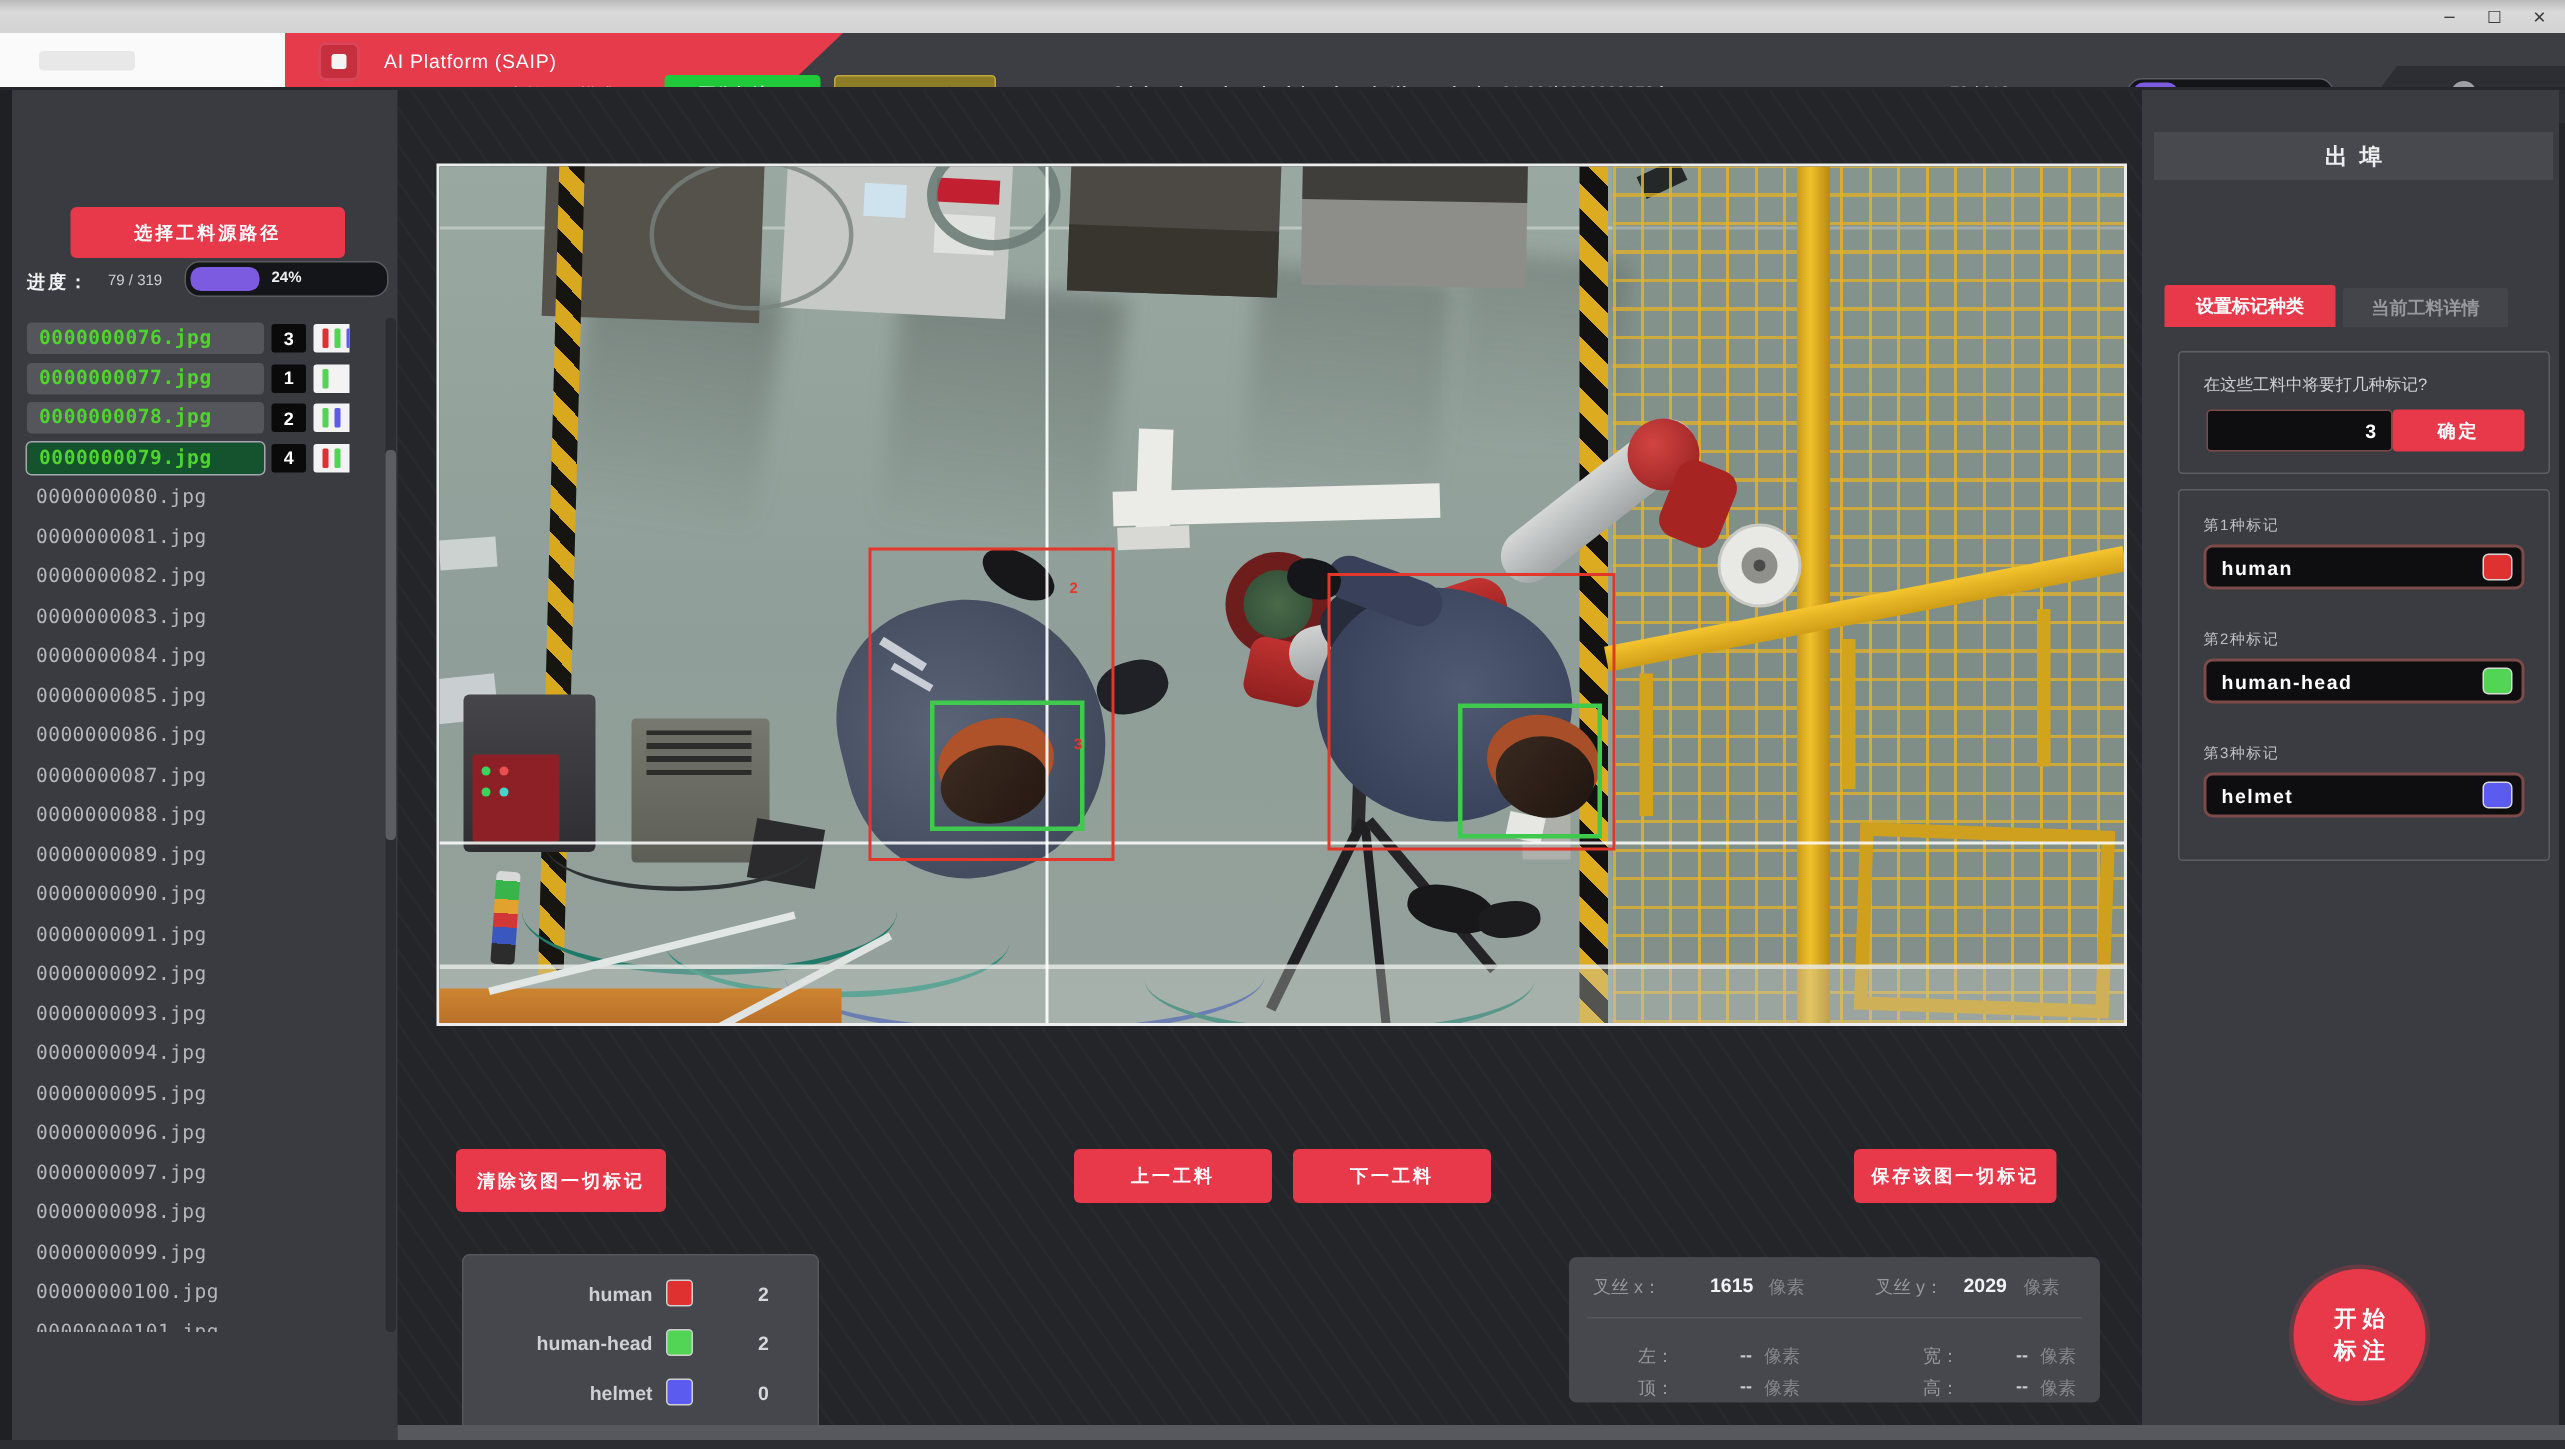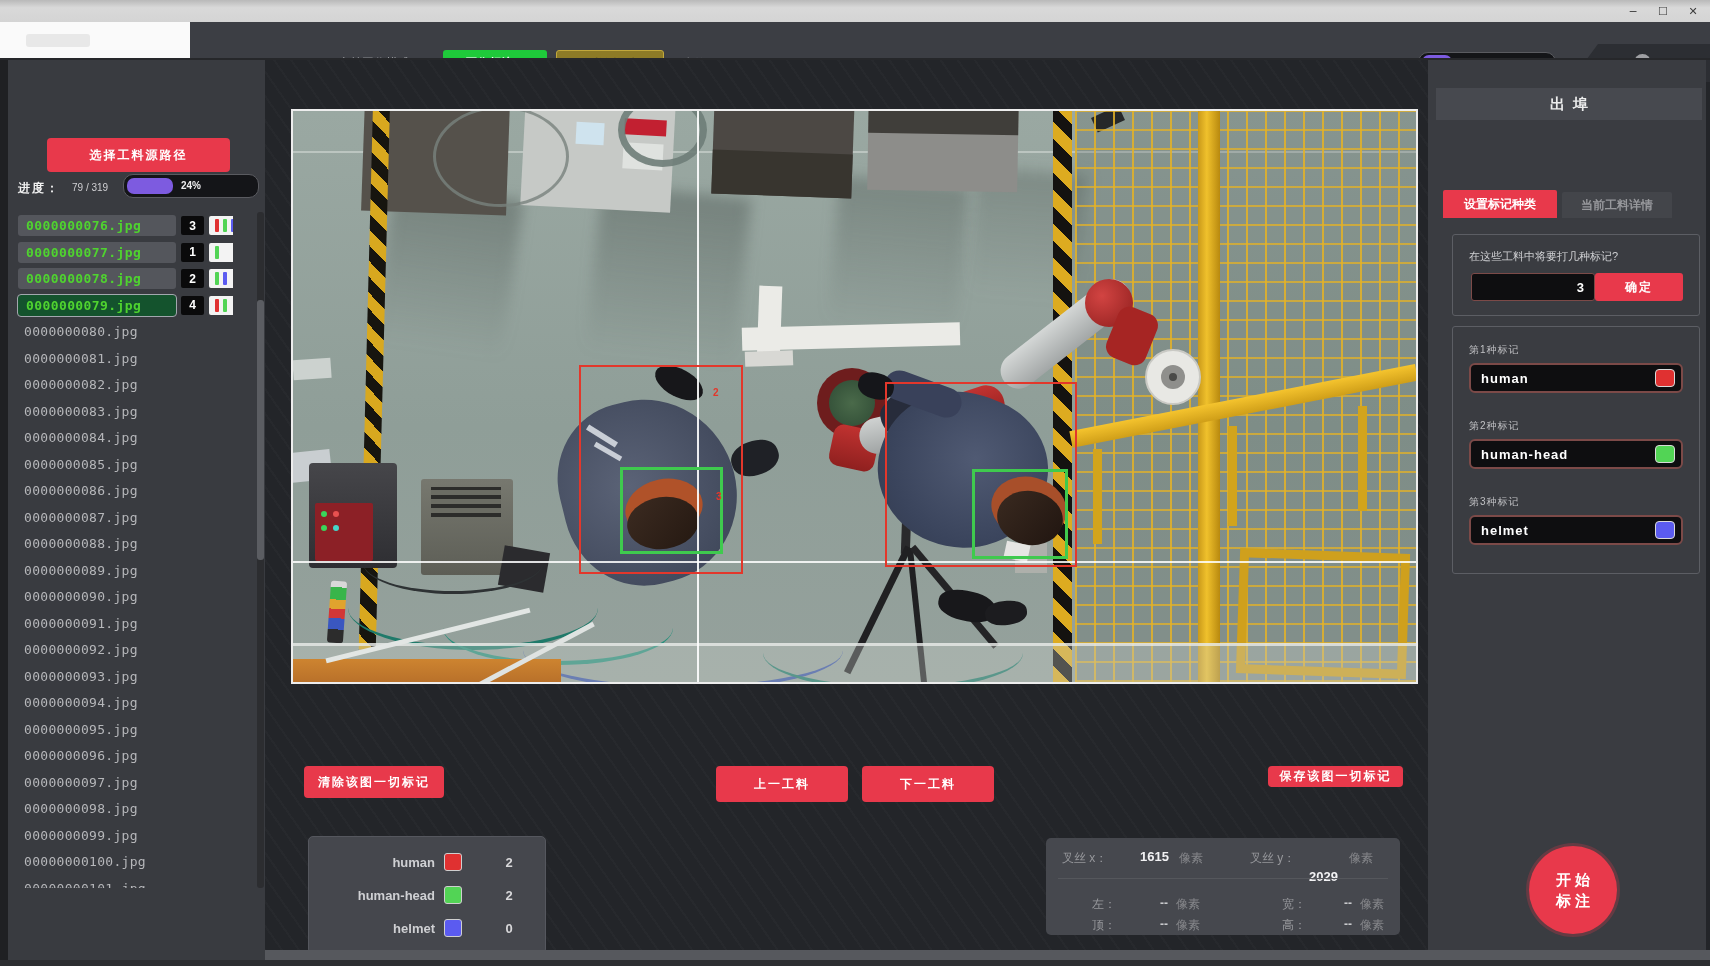--- a/index.html
+++ b/index.html
@@ -91,20 +91,26 @@
   <div class="abs titlebar">
     <div class="abs winbtn" style="left:1622px;">─</div>
     <div class="abs winbtn" style="left:1652px;">☐</div>
     <div class="abs winbtn" style="left:1682px;">✕</div>
   </div>
 
   <div class="abs appbar">
     <div class="abs logo-white">
       <div class="abs logo-mark"></div>
     </div>
+    <div class="abs brand">
+      <div class="abs brand-logo">
+          <i></i>
+        </div>
+      <div class="abs brand-title">AI Platform (SAIP)</div>
+    </div>
     <div class="abs mode-label">当前工作模式：</div>
     <button class="abs btn-green">
       <span>图像标注</span>
       <span class="caret">▾</span>
     </button>
     <button class="abs btn-olive">
       <span>目标检测标注</span>
       <span class="caret">▾</span>
     </button>
     <div class="abs file-label">当前工件：</div>
@@ -347,43 +353,43 @@
 
       <div class="bbox-red" style="left:286px;top:254px;width:160px;height:205px;"></div>
       <div class="bbox-green" style="left:327px;top:356px;width:97px;height:81px;"></div>
       <div class="bbox-red" style="left:592px;top:271px;width:188px;height:181px;"></div>
       <div class="bbox-green" style="left:679px;top:358px;width:90px;height:84px;"></div>
       <div class="bbox-id" style="left:420px;top:276px;">2</div>
       <div class="bbox-id" style="left:423px;top:380px;">3</div>
     </div>
   </div>
 
-  <button class="ctrl-btn btn-red abs" style="left:304px;width:140px;height:32px;">清除该图一切标记</button>
+  <button class="ctrl-btn btn-red abs" style="left:304px;width:140px;height:42px;">清除该图一切标记</button>
   <button class="ctrl-btn btn-red abs" style="left:716px;width:132px;height:36px;">上一工料</button>
   <button class="ctrl-btn btn-red abs" style="left:862px;width:132px;height:36px;">下一工料</button>
-  <button class="ctrl-btn btn-red abs" style="left:1268px;width:135px;height:21px;">保存该图一切标记</button>
+  <button class="ctrl-btn btn-red abs" style="left:1236px;width:135px;height:36px;">保存该图一切标记</button>
 
   <div class="abs legend">
     <div class="lg-label" style="left:8px;top:18px;">human</div>
     <div class="lg-swatch" style="top: 16px; background: rgb(224, 49, 49);"></div>
     <div class="lg-count" style="top:18px;">2</div>
     <div class="lg-label" style="left:8px;top:51px;">human-head</div>
     <div class="lg-swatch" style="top: 49px; background: rgb(82, 212, 85);"></div>
     <div class="lg-count" style="top:51px;">2</div>
     <div class="lg-label" style="left:8px;top:84px;">helmet</div>
     <div class="lg-swatch" style="top: 82px; background: rgb(91, 91, 240);"></div>
     <div class="lg-count" style="top:84px;">0</div>
   </div>
 
   <div class="abs coords">
     <div class="co-lab" style="left:16px;top:12px;">叉丝 x：</div>
     <div class="co-val" style="left:94px;top:11px;">1615</div>
     <div class="co-unit" style="left:133px;top:12px;">像素</div>
     <div class="co-lab" style="left:204px;top:12px;">叉丝 y：</div>
-    <div class="co-val" style="left:263px;top:11px;margin-top:20px;">2029</div>
+    <div class="co-val" style="left:263px;top:11px;">2029</div>
     <div class="co-unit" style="left:303px;top:12px;">像素</div>
     <div style="position:absolute;left:12px;top:40px;width:330px;height:1px;background:#55575c;"></div>
     <div class="co-lab" style="left:46px;top:58px;">左：</div>
     <div class="co-dash" style="left:114px;top:58px;">--</div>
     <div class="co-unit" style="left:130px;top:58px;">像素</div>
     <div class="co-lab" style="left:236px;top:58px;">宽：</div>
     <div class="co-dash" style="left:298px;top:58px;">--</div>
     <div class="co-unit" style="left:314px;top:58px;">像素</div>
     <div class="co-lab" style="left:46px;top:79px;">顶：</div>
     <div class="co-dash" style="left:114px;top:79px;">--</div>

